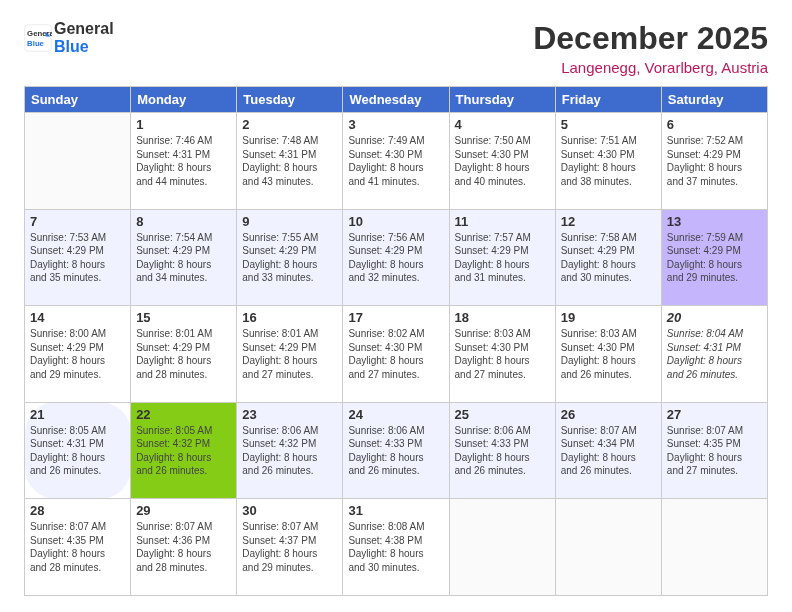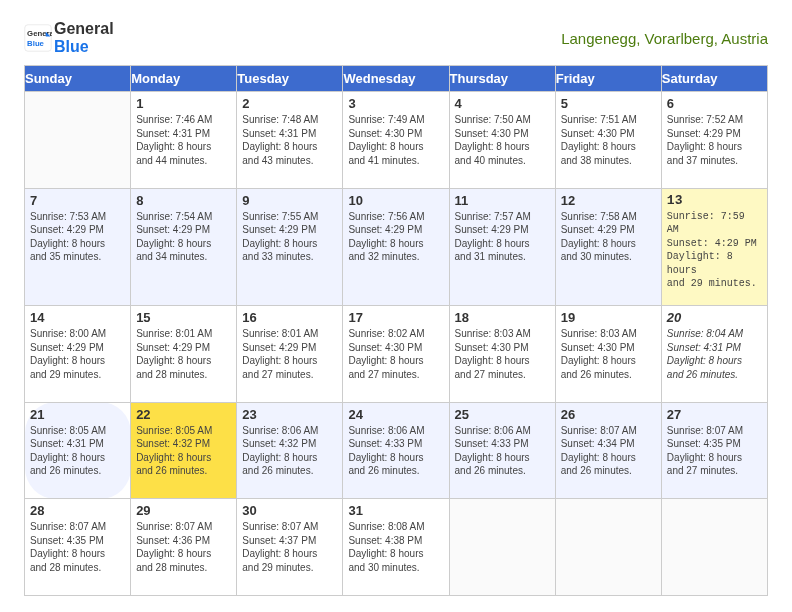--- a/index.html
+++ b/index.html
@@ -36,35 +36,35 @@
     .title-block {
       text-align: right;
     }
     .month-title {
       font-size: 32px;
       font-weight: bold;
       color: #333;
     }
     .location {
       font-size: 15px;
-      color: #4d7c0f;
-      margin-top: 10px;
+      color: #be185d;
+      margin-top: 2px;
     }
     .calendar {
       flex: 1;
       border: 1px solid #ccc;
       border-collapse: collapse;
       width: 100%;
       table-layout: fixed;
     }
     .calendar th {
       background: #3d6bce;
       color: #fff;
       text-align: left;
-      padding: 5px 0;
+      padding: 5px 6px;
       font-size: 13px;
       font-weight: 600;
       border: 1px solid #ccc;
     }
     .calendar td {
       border: 1px solid #ccc;
       vertical-align: top;
       padding: 4px 5px;
       font-size: 10.5px;
       color: #333;
@@ -102,20 +102,21 @@
         <text x="4" y="16" font-family="Arial" font-weight="bold" font-size="10" fill="#333">General</text>
         <text x="4" y="28" font-family="Arial" font-weight="bold" font-size="10" fill="#1a73e8">Blue</text>
         <polygon points="28,10 34,16 28,16" fill="#1a73e8"></polygon>
       </svg>
       <div style="display:flex;flex-direction:column;justify-content:center;">
         <span style="font-size:16px;font-weight:bold;color:#333;line-height:1.1;">General</span>
         <span style="font-size:16px;font-weight:bold;color:#1a73e8;line-height:1.1;">Blue</span>
       </div>
     </div>
     <div class="title-block">
+      <div class="month-title">December 2025</div>
       <div class="location">Langenegg, Vorarlberg, Austria</div>
     </div>
   </div>
 
   <table class="calendar">
     <thead>
       <tr>
       <th>Sunday</th>
           <th>Monday</th>
           <th>Tuesday</th>
@@ -207,21 +208,21 @@
             <div class="cell-text">Daylight: 8 hours</div>
             <div class="cell-text">and 31 minutes.</div>
           </td>
           <td style="background: rgb(240, 243, 255);">
             <span class="day-num">12</span>
             <div class="cell-text">Sunrise: 7:58 AM</div>
             <div class="cell-text">Sunset: 4:29 PM</div>
             <div class="cell-text">Daylight: 8 hours</div>
             <div class="cell-text">and 30 minutes.</div>
           </td>
-          <td style="background: #fef9c3; font-family: Liberation Mono, monospace;">
+          <td style="background: #c4b5fd;">
             <span class="day-num">13</span>
             <div class="cell-text">Sunrise: 7:59 AM</div>
             <div class="cell-text">Sunset: 4:29 PM</div>
             <div class="cell-text">Daylight: 8 hours</div>
             <div class="cell-text">and 29 minutes.</div>
           </td>
         </tr>
         <tr class="week-row">
           <td style="background: rgb(255, 255, 255);">
             <span class="day-num">14</span>
@@ -274,21 +275,21 @@
           </td>
         </tr>
         <tr class="week-row">
           <td style="background: rgb(240, 243, 255); border-radius: 31px;">
             <span class="day-num">21</span>
             <div class="cell-text">Sunrise: 8:05 AM</div>
             <div class="cell-text">Sunset: 4:31 PM</div>
             <div class="cell-text">Daylight: 8 hours</div>
             <div class="cell-text">and 26 minutes.</div>
           </td>
-          <td style="background: #fde047;">
+          <td style="background: #84cc16;">
             <span class="day-num">22</span>
             <div class="cell-text">Sunrise: 8:05 AM</div>
             <div class="cell-text">Sunset: 4:32 PM</div>
             <div class="cell-text">Daylight: 8 hours</div>
             <div class="cell-text">and 26 minutes.</div>
           </td>
           <td style="background: rgb(240, 243, 255);">
             <span class="day-num">23</span>
             <div class="cell-text">Sunrise: 8:06 AM</div>
             <div class="cell-text">Sunset: 4:32 PM</div>

